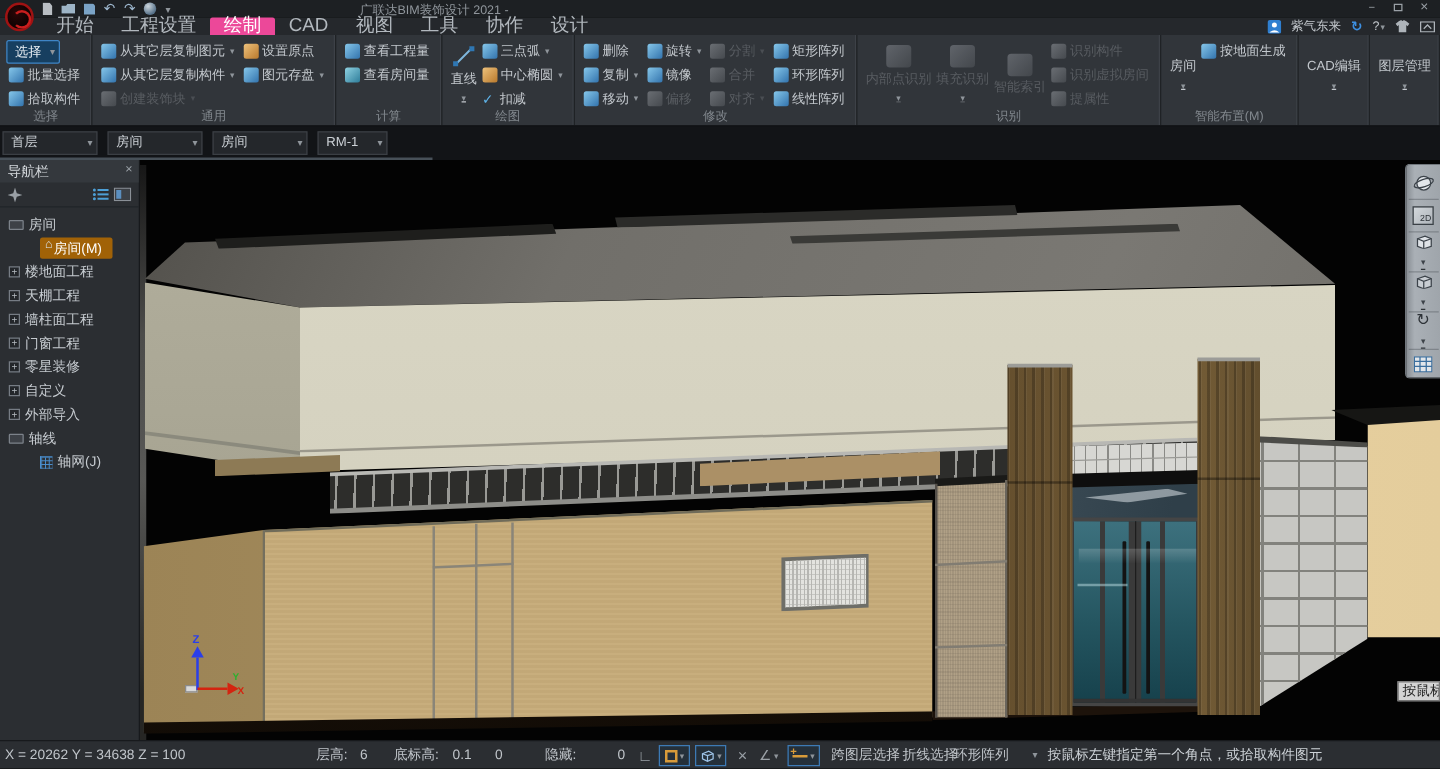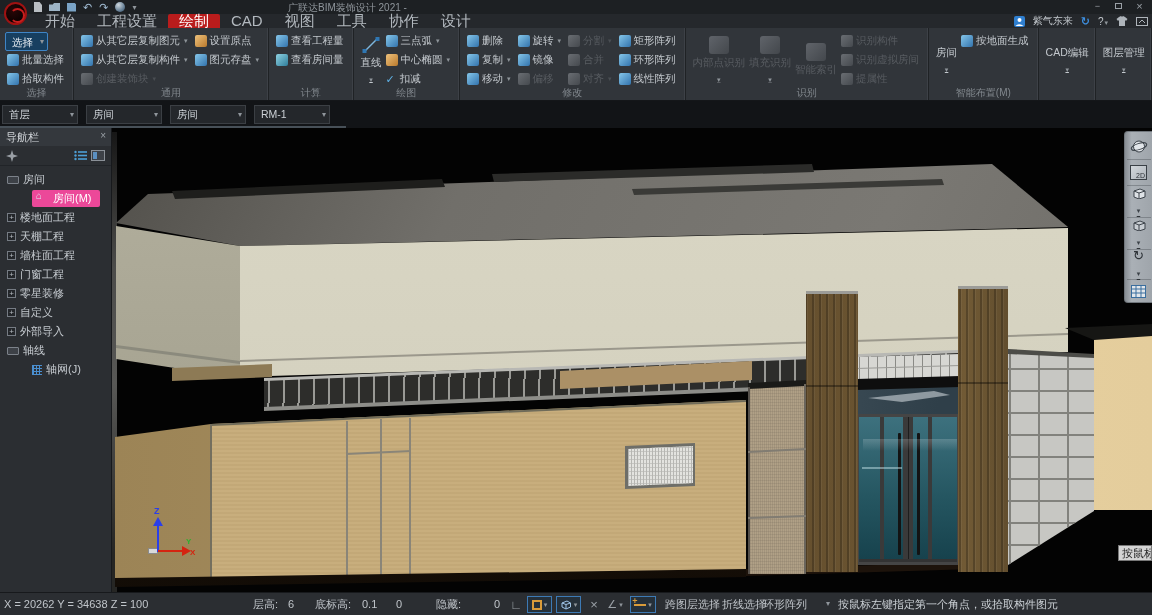--- a/index.html
+++ b/index.html
@@ -24,21 +24,21 @@
 #wtitle{position:absolute;left:288px;top:1px;font-size:10px;color:#8f959b;white-space:nowrap}
 .wctl{position:absolute;right:2px;top:0;display:flex;height:13px}
 .wc{width:21px;text-align:center;color:#9aa0a6;font-size:9px;line-height:13px}
 .wc-min::before{content:"\2212"}
 .wc-max span{display:inline-block;width:7px;height:6px;border:1px solid #9aa0a6;margin-top:3px}
 .wc-x::before{content:"\00D7";font-size:11px}
 
 #tabrow{position:absolute;left:0;top:14px;width:1152px;height:14px;background:#25282c;display:flex;align-items:center}
 .tabs{display:flex;margin-left:34px;height:14px}
 .tab{padding:0 11px;font-size:15px;line-height:14px;color:#b2b8be;white-space:nowrap}
-.tab.on{background:#b91c1c;color:#fff;border-radius:2px 2px 0 0}
+.tab.on{background:#ec4899;color:#fff;border-radius:2px 2px 0 0}
 .trt{position:absolute;right:4px;top:0;height:14px;display:flex;align-items:center;gap:8px}
 .uname{font-size:10px;color:#c3c8cd}
 .sync{color:#3d8fe0;font-size:11px;font-weight:bold}
 .sync::before{content:"\21BB"}
 .help{font-size:10px;color:#c3c8cd}
 .help::after{content:"\25BE";font-size:7px;color:#8f959b;margin-left:1px}
 
 #ribbon{position:absolute;left:0;top:28px;width:1152px;height:73px;background:#31353a;border-bottom:1px solid #141619;display:flex;overflow:hidden}
 .g{position:relative;padding:4px 4px 13px 5px;border-right:1px solid #1f2225;box-shadow:inset -1px 0 0 #3d4147;flex:0 0 auto}
 .grow{display:flex;align-items:flex-start;height:56px}
@@ -72,21 +72,21 @@
 .shead .x::before{content:"\00D7"}
 .stool{height:20px;display:flex;align-items:center;padding:0 6px;gap:4px;border-bottom:1px solid #212428}
 .stool .sp{flex:1}
 .tree{padding-top:4px}
 .trow{height:19px;display:flex;align-items:center;padding-left:7px;font-size:11px;color:#c6cbd0;gap:4px;white-space:nowrap}
 .trow.child{padding-left:32px}
 .cat{width:12px;height:8px;background:#3d4races}
 .cat{width:12px;height:8px;background:#3d4147;border:1px solid #7c828a;border-radius:1px}
 .exp{width:9px;height:9px;border:1px solid #767c84;background:#23262a;color:#b6bcc2;font-size:8px;line-height:7px;text-align:center}
 .exp::before{content:"+"}
-.selbox{display:flex;align-items:flex-start;gap:11px;background:#ec4899;border-radius:2px;padding:1px 8px 1px 4px;color:#fff}
+.selbox{display:flex;align-items:flex-start;gap:1px;background:#a16207;border-radius:2px;padding:1px 8px 1px 4px;color:#fff}
 .house{color:#dce8f2;font-size:10px;line-height:10px}
 .house::before{content:"\2302"}
 .gridic{width:10px;height:10px;background:linear-gradient(90deg,#4a8fd0 0 1px,transparent 1px 3px),linear-gradient(0deg,#4a8fd0 0 1px,transparent 1px 3px);background-size:3px 3px;border-left:1px solid #4a8fd0;border-top:1px solid #4a8fd0}
 
 #vp{position:absolute;left:112px;top:128px;width:1040px;height:464px;background:#030303;overflow:hidden}
 #vp i{position:absolute;left:0;top:0;width:1040px;height:464px;display:block}
 #ls{background:linear-gradient(180deg,#151515,#4c4c4a 30%,#585856 55%,#262624 92%);clip-path:polygon(0px 4px,5px 4px,5px 464px,0px 464px)}
 #rt{background:linear-gradient(115deg,#514f4a,#716f6a 30%,#7a7873 65%,#6b6964);clip-path:polygon(4px 95px,36px 66px,880px 36px,956px 99px,128px 118px)}
 #rp1{background:#1e1e1c;clip-path:polygon(60px 63px,330px 51px,333px 59px,63px 71px)}
 #rp2{background:#2b2b29;clip-path:polygon(380px 46px,700px 36px,702px 44px,382px 54px)}
@@ -460,21 +460,21 @@
             <s class="car"></s>
           </div>
       </div>
     </div>
   </div>
 
   <div id="selrow">
     <span class="sel" style="left:2px;width:76px">首层</span>
     <span class="sel" style="left:86px;width:76px">房间</span>
     <span class="sel" style="left:170px;width:76px">房间</span>
-    <span class="sel" style="left:254px;width:76px">RM-1</span>
+    <span class="sel" style="left:254px;width:56px">RM-1</span>
     <span class="hl"></span>
   </div>
 
   <div id="side">
     <div class="shead">
       <span>导航栏</span>
       <span class="x"></span>
     </div>
     <div class="stool">
       <svg width="12" height="12">

